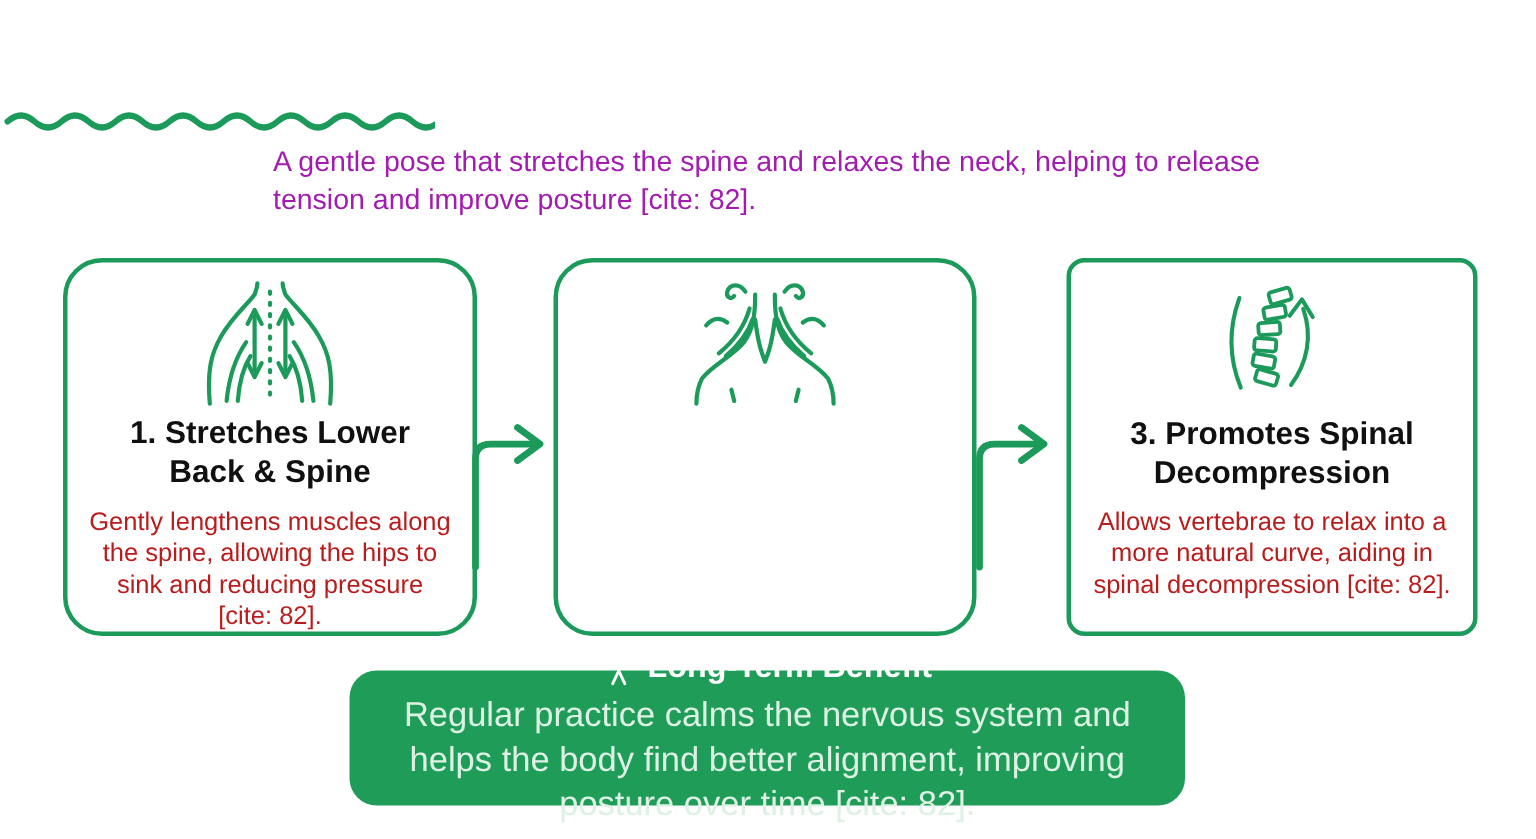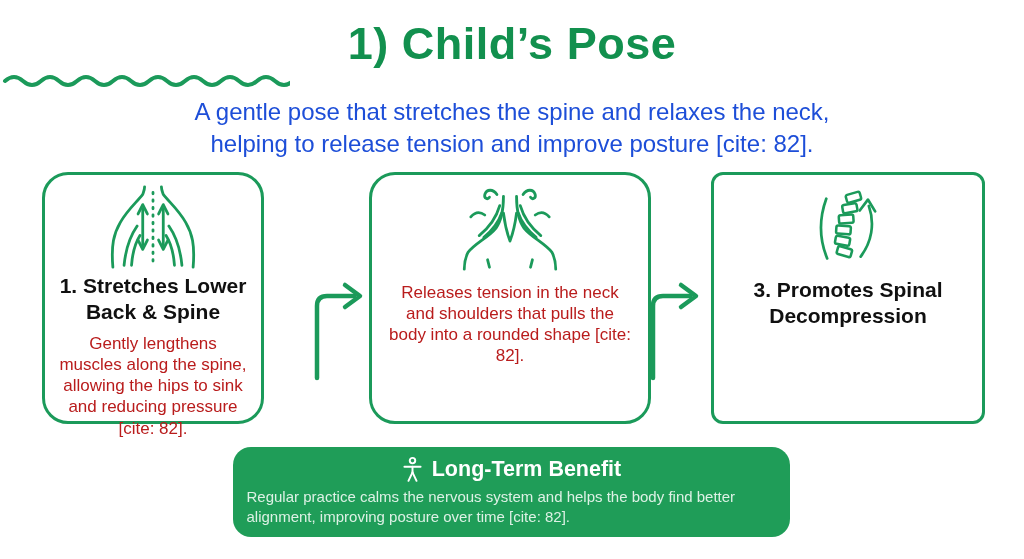--- a/index.html
+++ b/index.html
@@ -9,32 +9,32 @@
   }
   .stage{position:absolute;inset:0;}
 
   
   .title{
     position:absolute;top:18px;left:0;width:1024px;text-align:center;
     font-size:45px;font-weight:800;color:#12904e;letter-spacing:0.5px;
   }
   .wave{position:absolute;top:72px;left:0;width:1024px;text-align:center;}
   .subtitle{
-    position:absolute;top:96px;left:182px;width:660px;text-align:center;
-    font-size:24px;line-height:1.32;color:#1d4ed8;
+    position:absolute;top:96px;left:182px;width:660px;text-align:left;
+    font-size:19px;line-height:1.32;color:#a21caf;
   }
 
   
   .card{
     position:absolute;top:172px;height:252px;background:#ffffff;
     border:3px solid #1b9a5a;border-radius:26px;box-sizing:border-box;
     display:flex;flex-direction:column;align-items:center;
     padding:8px 14px 0 14px;
   }
-  .card1{left:42px;width:222px;}
+  .card1{left:42px;width:276px;}
   .card2{left:369px;width:282px;}
   .card3{left:711px;width:274px;border-radius:12px;}
   .card-icon{height:88px;display:flex;align-items:center;justify-content:center;margin-top:2px;}
   .card-title{
     font-size:21px;font-weight:bold;color:#101010;text-align:center;
     line-height:1.22;margin-top:4px;
   }
   .card-body{
     font-size:17px;color:#b91c1c;text-align:center;line-height:1.24;margin-top:9px;
   }
@@ -47,31 +47,30 @@
   
   .banner{
     position:absolute;left:233px;top:447px;width:557px;height:90px;
     background:#1f9d58;border-radius:18px;box-sizing:border-box;
     display:flex;flex-direction:column;align-items:center;justify-content:center;
     padding:4px 16px 6px 16px;
   }
   .banner-title-row{display:flex;align-items:center;gap:9px;}
   .banner-title{font-size:21.5px;font-weight:bold;color:#ffffff;}
   .banner-body{
-    width:530px;text-align:left;font-size:15px;line-height:1.28;
+    width:530px;text-align:center;font-size:23px;line-height:1.28;
     color:#ddf1e5;margin-top:4px;
   }
   svg{display:block;}
 </style>
 </head>
 <body>
 
 <div class="stage">
 
-  <div class="title">1) Child’s Pose</div>
   <div class="wave">
     <svg width="290" height="16" viewBox="0 0 290 16">
       <path d="M5 9 q9 -8 18 0 t18 0 t18 0 t18 0 t18 0 t18 0 t18 0 t18 0 t18 0 t18 0 t18 0 t18 0 t18 0 t18 0 t18 0 t18 0" fill="none" stroke="#1b9a5a" stroke-width="4" stroke-linecap="round"></path>
     </svg>
   </div>
   <div class="subtitle">A gentle pose that stretches the spine and relaxes the neck, helping to release tension and improve posture [cite: 82].</div>
 
   <div class="card card1">
     <div class="card-icon">
       <svg width="104" height="84" viewBox="0 0 110 90" fill="none" stroke="#1b9a5a" stroke-width="3" stroke-linecap="round" stroke-linejoin="round">
@@ -112,21 +111,20 @@
         <path d="M66 20 C70 34 78 44 88 52"></path>
         <path d="M64 28 C68 40 76 48 83 54"></path>
         <path d="M41 8 C37 2 30 2 28 8 C27 12 31 14 33 11"></path>
         <path d="M69 8 C73 2 80 2 82 8 C83 12 79 14 77 11"></path>
         <path d="M13 32 q7 -8 15 -2"></path>
         <path d="M97 32 q-7 -8 -15 -2"></path>
         <path d="M31 78 l2 8"></path>
         <path d="M79 78 l-2 8"></path>
       </svg>
     </div>
-    <div class="card-body">Releases tension in the neck and shoulders that pulls the body into a rounded shape [cite: 82].</div>
   </div>
 
   <div class="flow-arrow a2">
     <svg width="62" height="115" viewBox="0 0 62 115" fill="none" stroke="#1b9a5a" stroke-width="4.5" stroke-linecap="round" stroke-linejoin="round">
       <path d="M5 112 L5 40 Q5 30 15 30 L42 30"></path>
       <path d="M33 19 L48 30 L33 41"></path>
     </svg>
   </div>
 
   <div class="card card3">
@@ -139,20 +137,21 @@
           <rect x="40" y="32" width="16" height="9" rx="2" transform="rotate(-4 48 36.5)"></rect>
           <rect x="37" y="44" width="16" height="9" rx="2" transform="rotate(4 45 48.5)"></rect>
           <rect x="36" y="56" width="16" height="9" rx="2" transform="rotate(10 44 60.5)"></rect>
           <rect x="38" y="68" width="16" height="9" rx="2" transform="rotate(16 46 72.5)"></rect>
         </g>
         <path d="M64 78 C76 62 80 42 73 22"></path>
         <path d="M63 27 L72 15 L80 28"></path>
       </svg>
     </div>
     <div class="card-title">3. Promotes Spinal Decompression</div>
+    <div class="card-body">Allows vertebrae to relax into a more natural curve, aiding in spinal decompression [cite: 82].</div>
   </div>
 
   <div class="banner">
     <div class="banner-title-row">
       <span>
         <svg width="21" height="27" viewBox="0 0 26 32" fill="none" stroke="#ffffff" stroke-width="2.4" stroke-linecap="round" stroke-linejoin="round">
           <circle cx="13" cy="5" r="3.4"></circle>
           <path d="M3 12.5 L23 12.5"></path>
           <path d="M13 12.5 L13 19.5"></path>
           <path d="M13 19.5 L8 30"></path>

